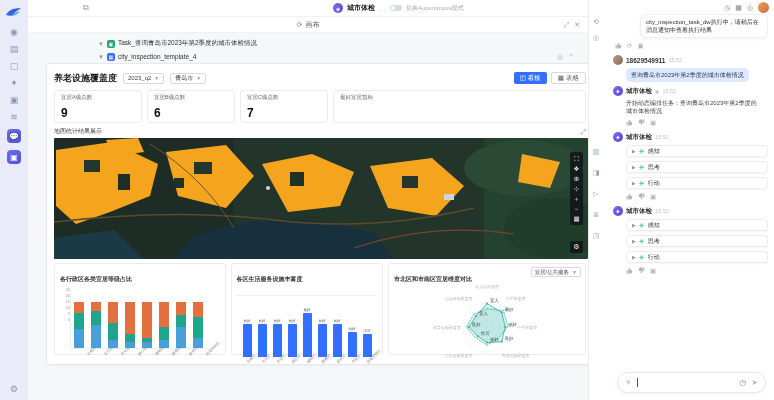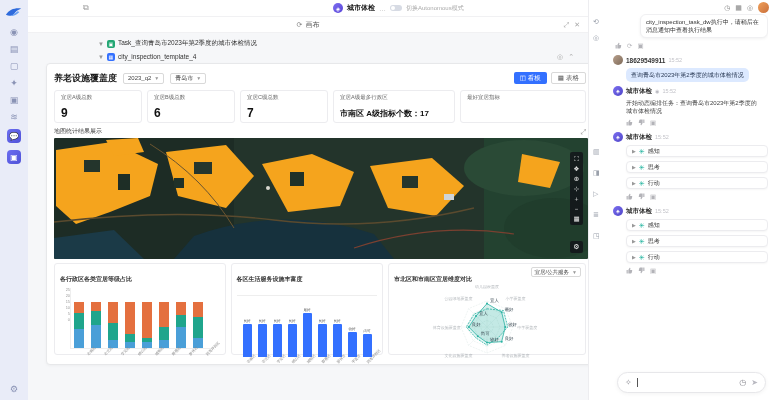--- a/index.html
+++ b/index.html
@@ -207,24 +207,20 @@
             <span class="lb">宜居A级总数</span>
             <span class="vl">9</span>
           </div>
           <div class="stat s2">
             <span class="lb">宜居B级总数</span>
             <span class="vl">6</span>
           </div>
           <div class="stat s3">
             <span class="lb">宜居C级总数</span>
             <span class="vl">7</span>
-          </div>
-          <div class="stat s4 wide">
-            <span class="lb">宜居A级最多行政区</span>
-            <span class="vl">市南区 A级指标个数：17</span>
           </div>
           <div class="stat s5 wide">
             <span class="lb">最好宜居指标</span>
           </div>
         </div>
 
         <div class="map-sec-head">
           <span class="map-sec-title">地图统计结果展示</span>
           <span class="exp">⤢</span>
         </div>

